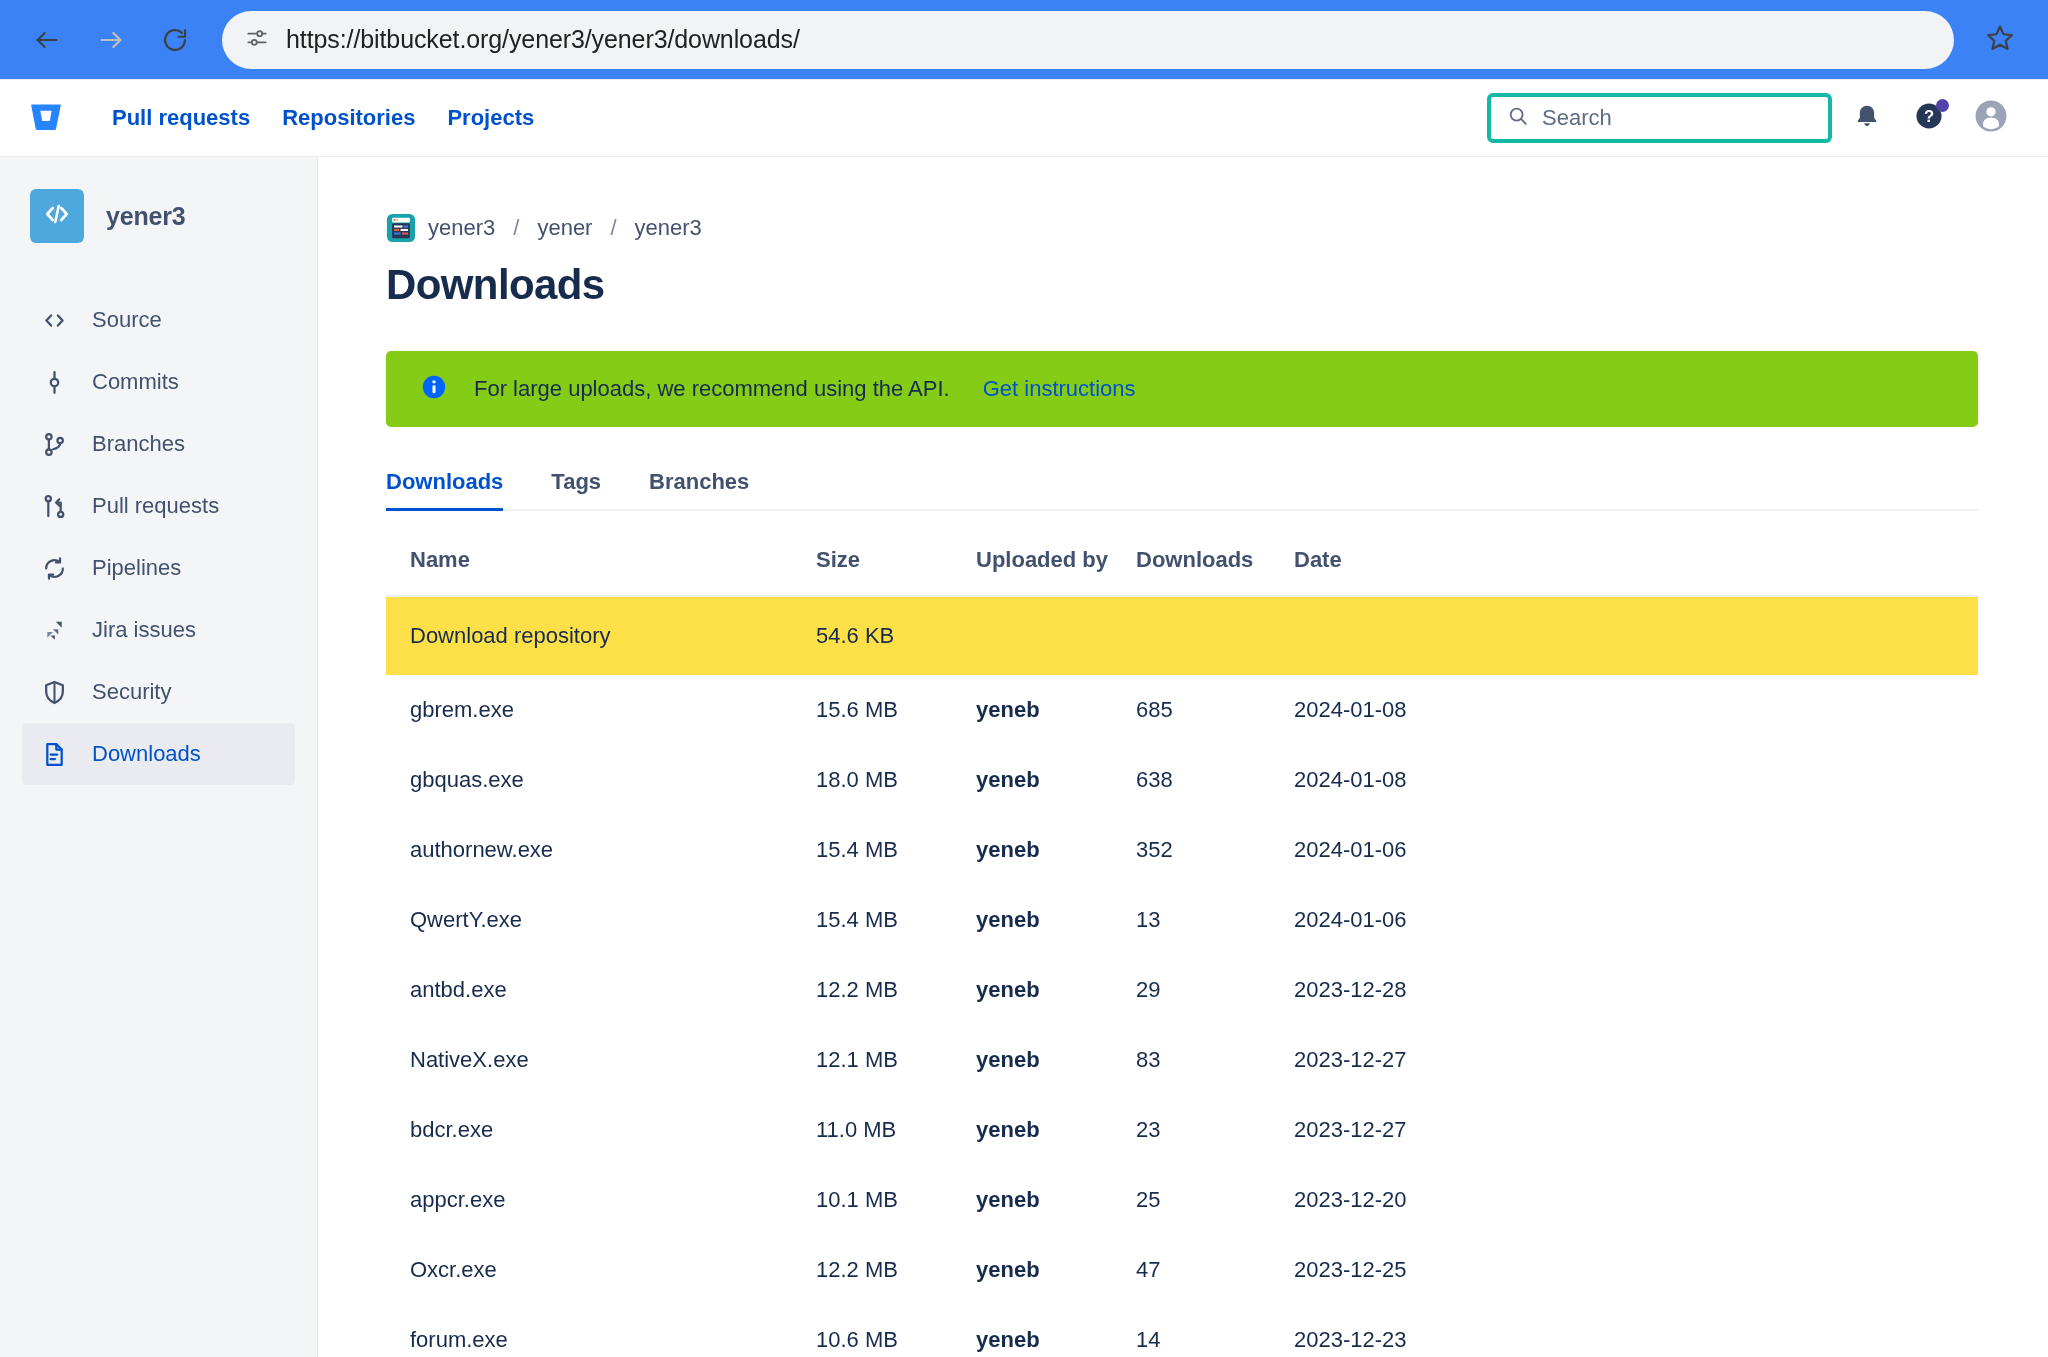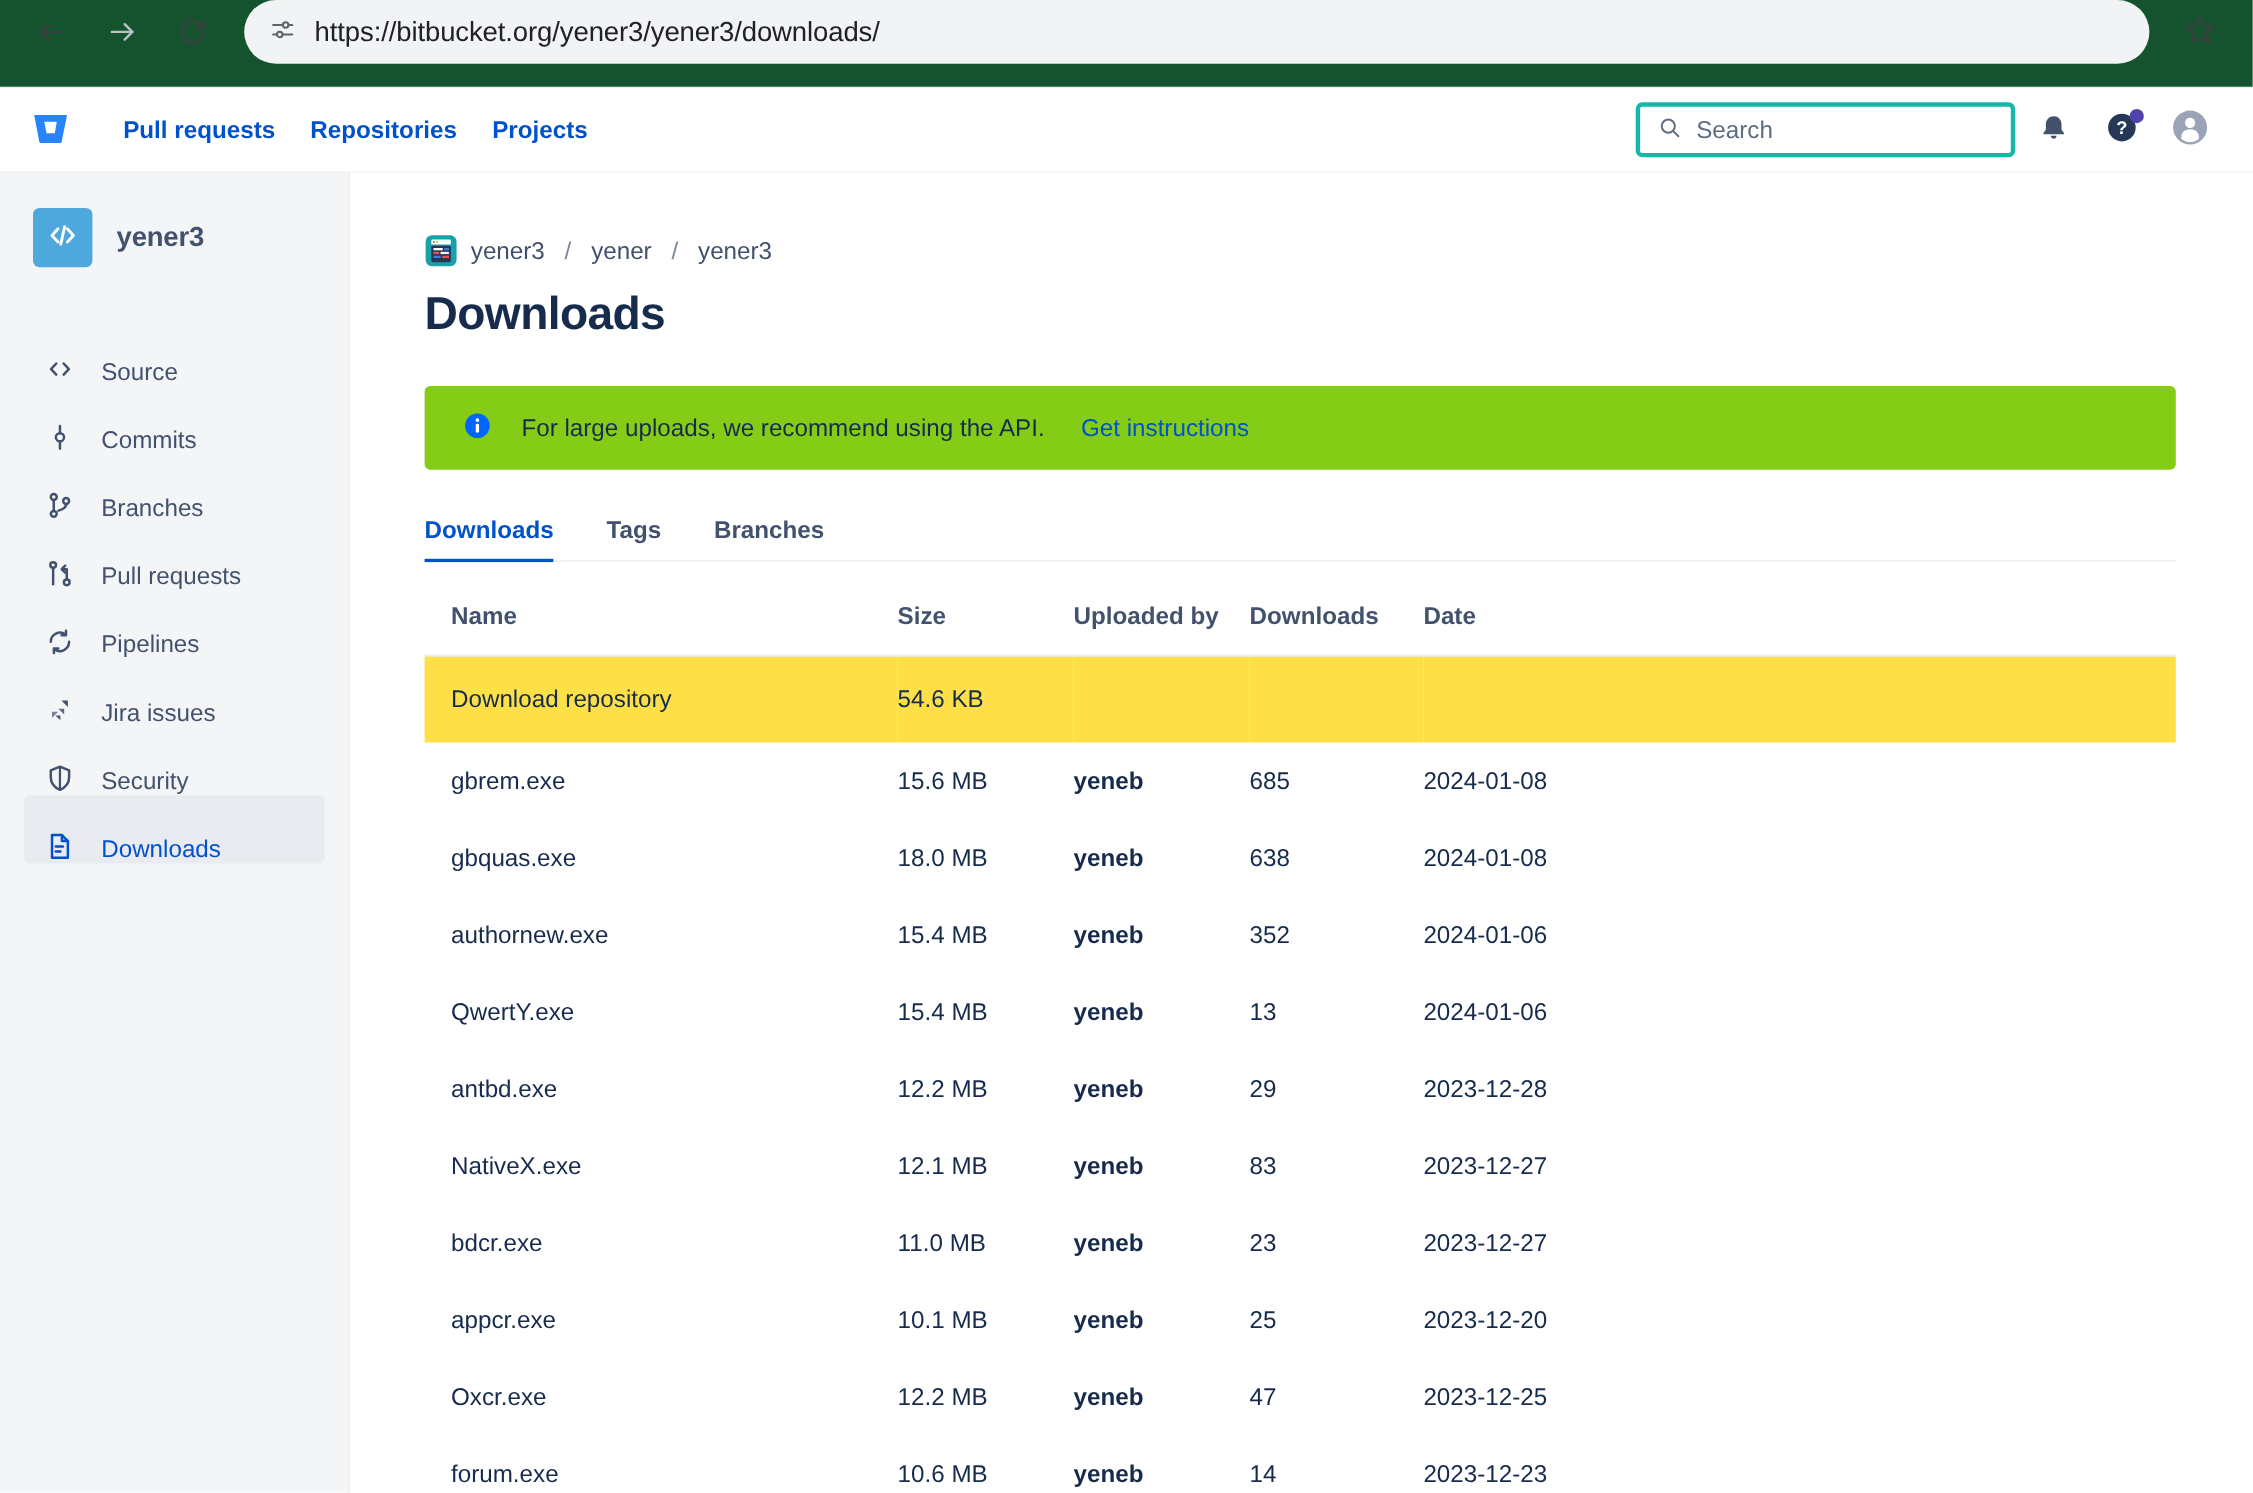--- a/index.html
+++ b/index.html
@@ -7,23 +7,23 @@
     width: 2048px;
     height: 1357px;
     overflow: hidden;
     font-family: "Liberation Sans", sans-serif;
     background: #ffffff;
   }
 
   
   .browser-chrome {
     height: 79px;
-    background: #14532d;
-    display: flex;
-    align-items: flex-start;
+    background: #3b82f6;
+    display: flex;
+    align-items: center;
     padding: 0 18px;
     gap: 6px;
     flex-shrink: 0;
   }
   .nav-btn {
     width: 58px; height: 58px;
     display: flex; align-items: center; justify-content: center;
     border-radius: 50%;
     cursor: pointer;
   }
@@ -147,21 +147,21 @@
     flex-shrink: 0;
   }
   .repo-name {
     font-size: 25px;
     font-weight: bold;
     color: #42526e;
     letter-spacing: -0.2px;
   }
   .side-item {
     display: flex;
-    align-items: flex-end;
+    align-items: center;
     gap: 22px;
     height: 62px;
     margin: 0 22px;
     padding: 0 16px;
     border-radius: 5px;
     cursor: pointer;
   }
   .side-item .side-icon {
     width: 32px; height: 32px;
     display: flex; align-items: center; justify-content: center;

